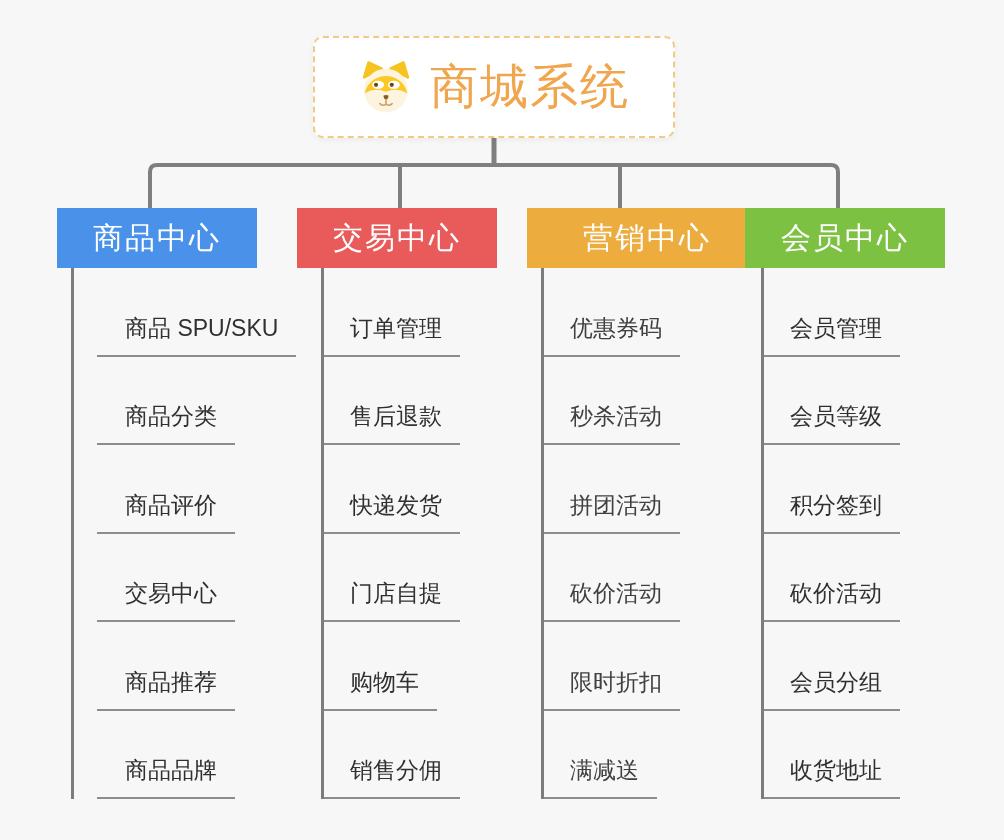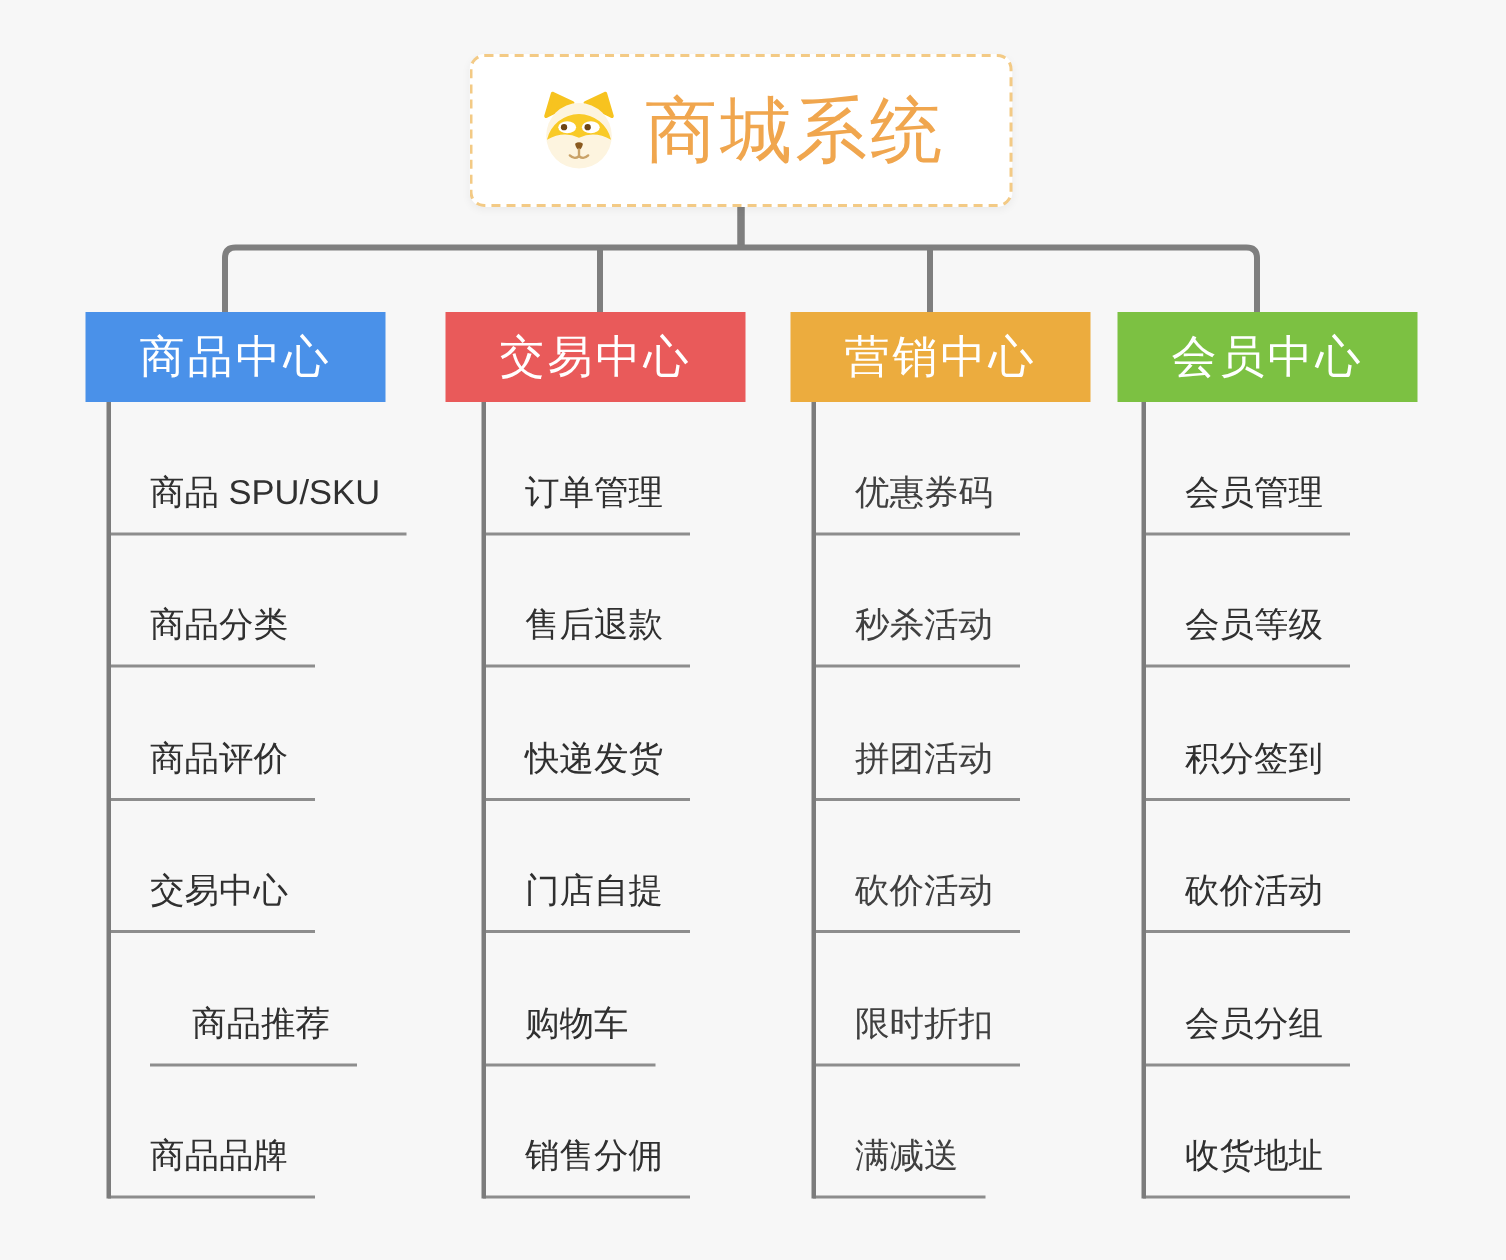--- a/index.html
+++ b/index.html
@@ -60,30 +60,30 @@
     cursor: pointer;
   }
   .branch-box .branch-label {
     color: #ffffff;
     font-size: 30px;
     letter-spacing: 2px;
     white-space: nowrap;
   }
   .box-1 { left: 57px;  }
   .box-2 { left: 297px; }
-  .box-3 { left: 527px; }
+  .box-3 { left: 527px; padding-left: 20px; }
   .box-4 { left: 745px; }
 
   
   .column {
     position: absolute;
     top: 268px;
     color: #303030;
   }
-  .col-1 { left: 72px;  }
+  .col-1 { left: 72px; padding-left: 25px;  }
   .col-2 { left: 322px; }
   .col-3 { left: 542px; }
   .col-4 { left: 762px; }
 
   .trunk {
     position: absolute;
     left: -1.5px; top: 0;
     width: 3px; height: 531px;
     background: #7c7c7c;
   }
@@ -154,21 +154,21 @@
     <div class="leaf-row">
         <span class="leaf" style="border-bottom-color: rgb(141, 141, 141);">商品分类</span>
       </div>
     <div class="leaf-row">
         <span class="leaf" style="border-bottom-color: rgb(141, 141, 141);">商品评价</span>
       </div>
     <div class="leaf-row">
         <span class="leaf" style="border-bottom-color: rgb(141, 141, 141);">交易中心</span>
       </div>
     <div class="leaf-row">
-        <span class="leaf" style="border-bottom-color: rgb(141, 141, 141); margin-left: 28px;">商品推荐</span>
+        <span class="leaf" style="border-bottom-color: rgb(141, 141, 141);">商品推荐</span>
       </div>
     <div class="leaf-row">
         <span class="leaf" style="border-bottom-color: rgb(141, 141, 141);">商品品牌</span>
       </div>
   </div>
 
   <div class="column col-2" style="color: rgb(48, 48, 48);">
     <div class="trunk" style="background-color: rgb(124, 124, 124);"></div>
     <div class="leaf-row">
         <span class="leaf" style="border-bottom-color: rgb(141, 141, 141);">订单管理</span>

